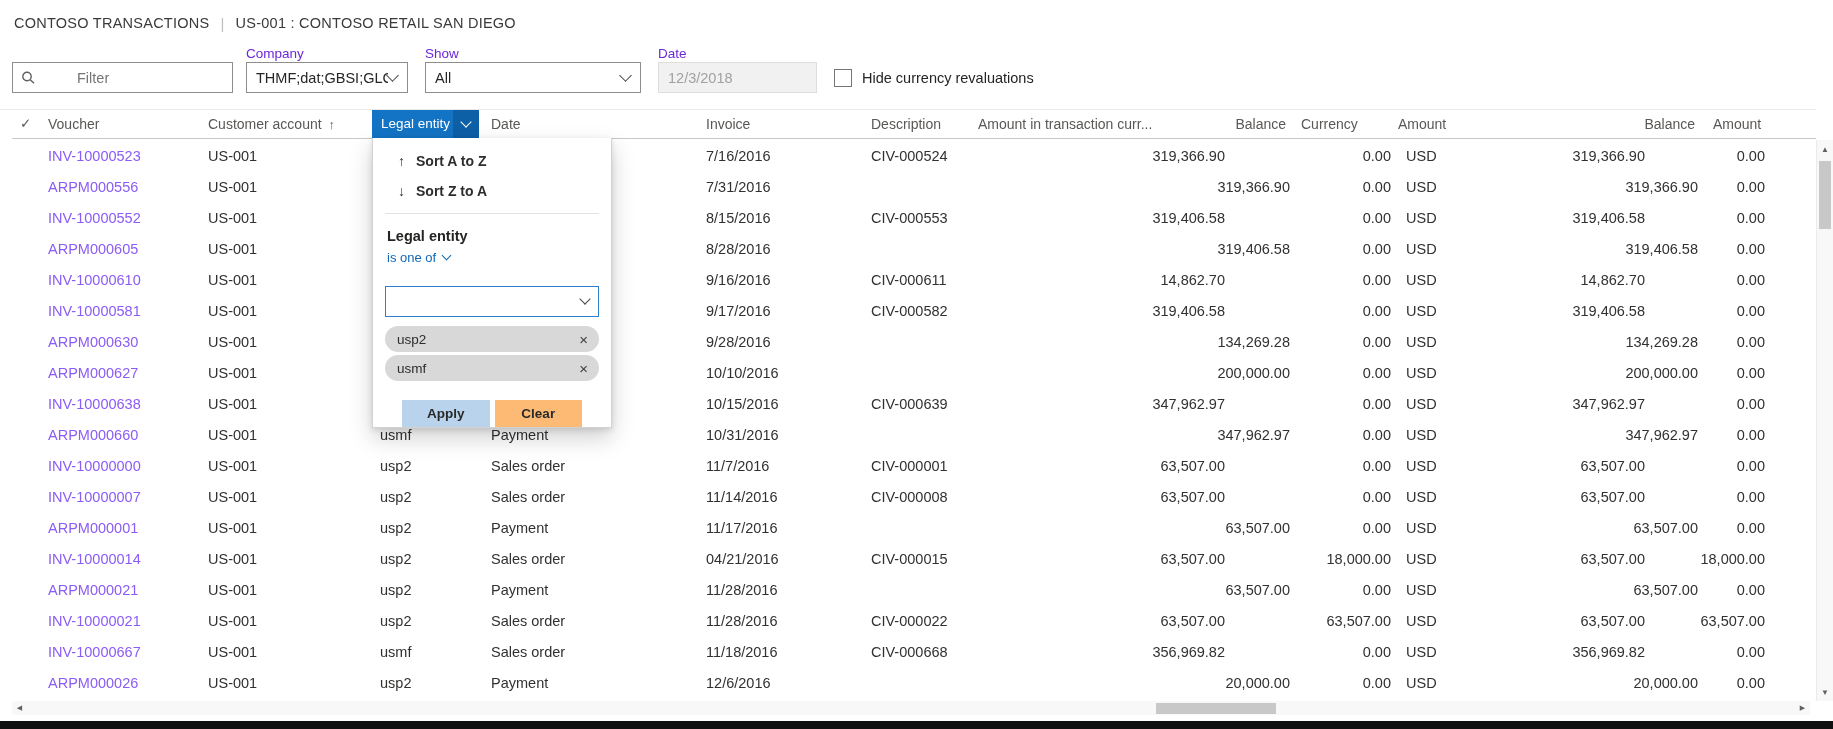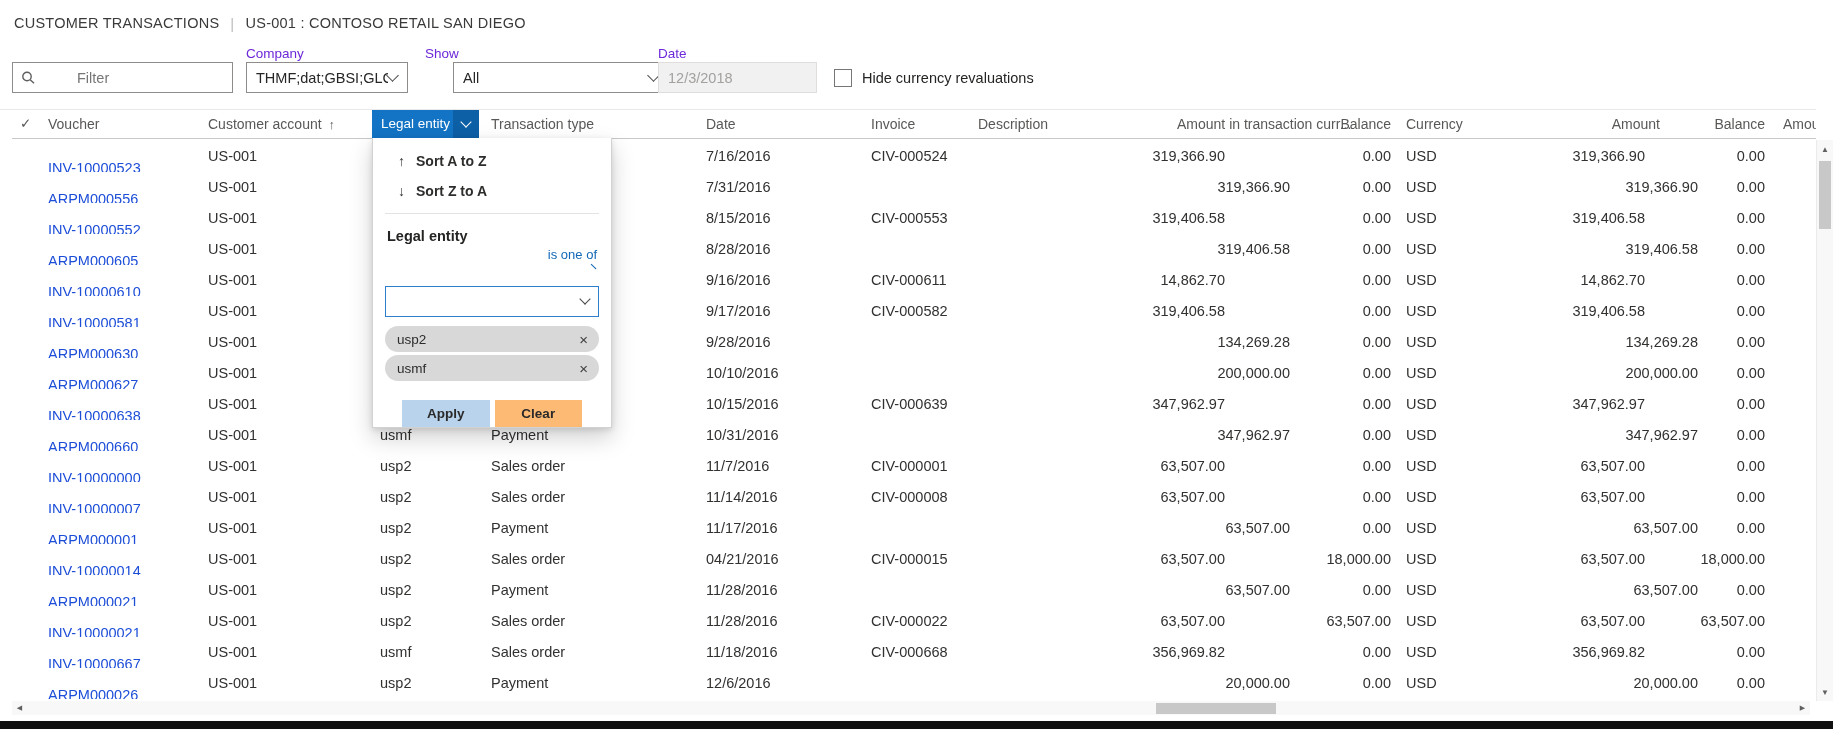--- a/index.html
+++ b/index.html
@@ -17,45 +17,45 @@
   .box{position:absolute;top:62px;height:31px;border:1px solid #8f8d8b;background:#fff;
     box-sizing:border-box;display:flex;align-items:center;font-size:14.5px;}
   .searchwrap{left:12px;width:221px;padding:0 8px;gap:7px;}
   .searchwrap input{border:0;outline:0;flex:1;min-width:0;font:inherit;font-size:14.5px;color:#323130;background:transparent;margin-left:32px;}
   .searchwrap input::placeholder{color:#767676;}
   .combo{justify-content:space-between;padding:0 10px 0 9px;cursor:pointer;}
   .combo .val{white-space:nowrap;overflow:hidden;color:#262626;}
   .chev{display:inline-block;width:8px;height:8px;border-right:1.7px solid #474747;border-bottom:1.7px solid #474747;
     transform:rotate(45deg);margin-top:-5px;flex:0 0 auto;}
   .combo-company{left:246px;width:162px;}
-  .combo-show{left:425px;width:216px;margin-left:28px;}
+  .combo-show{left:425px;width:216px;}
   .datefld{left:658px;width:159px;background:#f1f1f1;border:1px solid #e0dedd;color:#a3a19f;padding-left:9px;}
   .chkwrap{position:absolute;left:834px;top:69px;display:flex;align-items:center;gap:10px;cursor:pointer;}
   .chkbox{width:18px;height:18px;border:1px solid #767676;background:#fff;box-sizing:border-box;}
   .chklabel{font-size:14.5px;color:#252423;}
   
   .grid{position:absolute;left:0;top:109px;width:1816px;padding-left:12px;box-sizing:border-box;
     overflow:hidden;border-top:1px solid #e9e9e9;}
   .grid-row{display:grid;
     grid-template-columns:36px 160px 164px 119px 215px 165px 107px 155px 160px 105px 80px 222px 70px 60px;}
   .ghead{height:28px;line-height:28px;border-bottom:1px solid #c8c8c8;font-size:14px;color:#5a5856;}
   .ghead .c{overflow:visible;}
   .c{white-space:nowrap;overflow:hidden;}
   .gbody{margin-top:2px;}
   .grow{height:31px;line-height:31px;font-size:14.5px;color:#323130;}
   .num{text-align:right;}
-  .lnk{color:#1d4ed8;cursor:pointer;margin-top:12px;}
+  .lnk{color:#8b5cf6;cursor:pointer;}
   .c-legal,.c-cur{padding-left:8px;}
   .h-check{padding-left:8px;color:#5a5a5a;font-size:13.5px;}
   .sortind{margin-left:7px;font-size:12.5px;color:#5a5856;}
   .c-amt1{padding-right:68px;} .credit .c-amt1{padding-right:3px;}
   .c-bal1{padding-right:7px;}
   .c-amt2{padding-right:55px;} .credit .c-amt2{padding-right:2px;}
   .c-bal2{padding-right:5px;}
-  .h-amt1{text-align:right;padding-right:7px;margin-left:44px;}
+  .h-amt1{text-align:right;padding-right:7px;}
   .h-bal1{text-align:right;padding-right:7px;}
   .h-cur{padding-left:8px;}
   .h-amt2{text-align:right;padding-right:40px;}
   .h-bal2{text-align:right;padding-right:5px;}
   .h-amt3{padding-left:13px;}
   
   .c-legal-h{overflow:visible;}
   .legalbtn{display:flex;width:107px;height:28px;background:#1373c4;color:#fff;align-items:center;cursor:pointer;}
   .legalbtn .lab{flex:1;padding-left:9px;font-size:13.5px;line-height:28px;}
   .chevbox{width:26px;height:28px;background:#0d5fa6;display:flex;align-items:center;justify-content:center;}
@@ -63,21 +63,21 @@
   
   .popup{position:absolute;left:372px;top:138px;width:240px;height:290px;background:#fff;z-index:30;
     border:1px solid #d2d2d2;border-top:0;box-sizing:border-box;
     box-shadow:0 10px 22px rgba(0,0,0,.18),0 2px 6px rgba(0,0,0,.12);}
   .pitem{display:flex;align-items:center;gap:11px;height:30px;padding:0 14px 0 25px;
     font-size:14px;font-weight:600;color:#2e2d2c;cursor:pointer;}
   .pitem .ar{font-weight:400;font-size:14px;color:#333;}
   .pitem:first-child{margin-top:8px;}
   .psep{height:1px;background:#e3e3e3;margin:7px 12px;}
   .ptitle{padding:4px 14px 0;font-size:14.5px;font-weight:700;color:#252423;height:22px;line-height:22px;}
-  .pop{padding:0 14px;height:20px;display:flex;align-items:flex-end;gap:7px;color:#1168b6;font-size:13px;cursor:pointer;flex-direction:column;}
+  .pop{padding:0 14px;height:20px;display:flex;align-items:center;gap:7px;color:#1168b6;font-size:13px;cursor:pointer;}
   .bluechev{display:inline-block;width:6px;height:6px;border-right:1.5px solid #1168b6;border-bottom:1.5px solid #1168b6;
     transform:rotate(45deg);margin-top:-3px;}
   .pcombo{margin:19px 12px 0;height:29px;border:1px solid #2e7ecb;display:flex;align-items:center;
     justify-content:flex-end;padding-right:9px;cursor:text;background:#fff;}
   .pcombo .chev{width:7px;height:7px;border-width:1.5px;}
   .ptags{margin:9px 12px 0;display:flex;flex-direction:column;gap:3px;}
   .ptag{height:26px;background:#d8d8d8;border-radius:13px;display:flex;align-items:center;justify-content:space-between;
     padding:0 8px 0 12px;font-size:13.5px;color:#2c2c2c;}
   .ptag .x{color:#3f3f3f;font-size:15px;cursor:pointer;padding:0 3px;}
   .pbtns{display:flex;gap:5px;margin:19px 29px 0;}
@@ -94,21 +94,21 @@
   .harr{position:absolute;top:0;width:15px;height:14px;display:flex;align-items:center;justify-content:center;
     font-size:7px;color:#606060;cursor:pointer;}
   .harr.left{left:0;} .harr.right{right:0;}
   .hthumb{position:absolute;left:63.6%;width:6.7%;top:1.5px;height:11px;background:#c8c8c8;cursor:pointer;}
   .blackbar{position:absolute;left:0;bottom:0;width:1833px;height:8px;background:#101010;}
 </style>
 </head>
 <body>
 
 <div class="topbar">
-  <span>CUSTOMER TRANSACTIONS</span>
+  <span>CONTOSO TRANSACTIONS</span>
   <span class="sep">|</span>
   <span>US-001 : CONTOSO RETAIL SAN DIEGO</span>
 </div>
 
 <div class="lbl" style="left:246px">Company</div>
 <div class="lbl" style="left:425px">Show</div>
 <div class="lbl" style="left:658px">Date</div>
 
 <div class="box searchwrap">
   <svg width="15" height="15" viewBox="0 0 15 15">
@@ -143,21 +143,20 @@
     <div class="c"><span>Voucher</span></div>
     <div class="c"><span>Customer account</span><span class="sortind">↑</span></div>
     <div class="c c-legal-h">
       <div class="legalbtn">
         <span class="lab">Legal entity</span>
         <span class="chevbox">
             <i class="wchev"></i>
           </span>
       </div>
     </div>
-    <div class="c"><span>Transaction type</span></div>
     <div class="c"><span>Date</span></div>
     <div class="c"><span>Invoice</span></div>
     <div class="c"><span>Description</span></div>
     <div class="c h-amt1"><span>Amount in transaction curr...</span></div>
     <div class="c h-bal1"><span>Balance</span></div>
     <div class="c h-cur"><span>Currency</span></div>
     <div class="c h-amt2"><span>Amount</span></div>
     <div class="c h-bal2"><span>Balance</span></div>
     <div class="c h-amt3"><span>Amount</span></div>
   </div>

